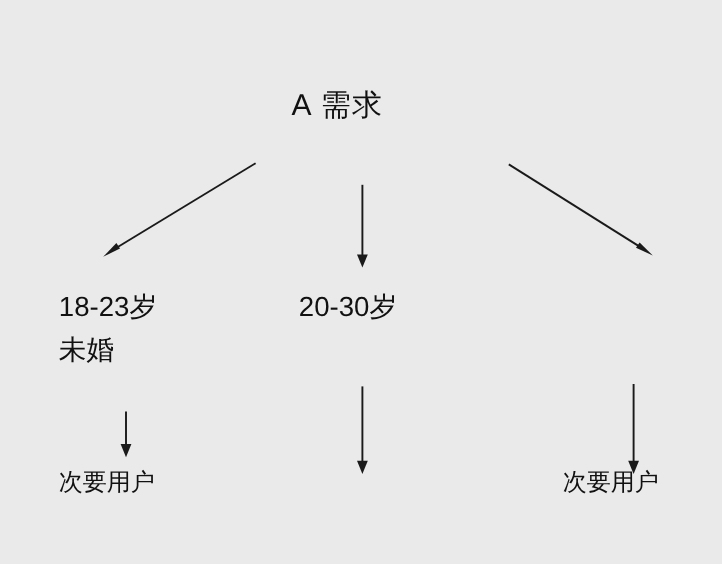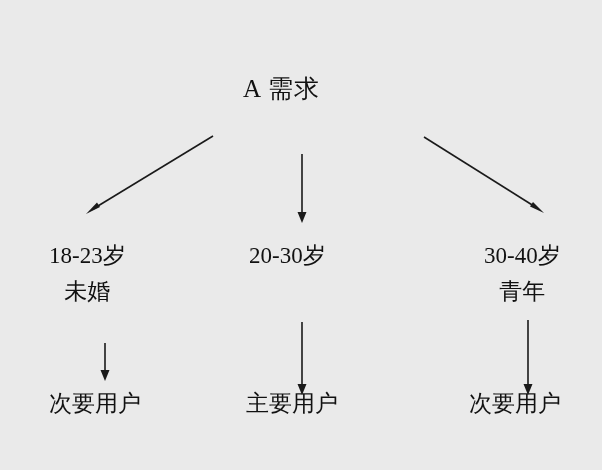--- a/index.html
+++ b/index.html
@@ -15,47 +15,46 @@
   }
   #canvas {
     position: relative;
     width: 602px;
     height: 470px;
     background: #eaeaea;
   }
   .node {
     position: absolute;
     color: #111111;
-    font-family: Liberation Serif, serif;
+    font-family: Liberation Sans, sans-serif;
     white-space: nowrap;
     line-height: 1.0;
   }
   .root-node {
     left: 243px;
     top: 76px;
     font-size: 25px;
     letter-spacing: 1px;
   }
   .mid-node {
     font-size: 23px;
   }
   .mid-node .line1 {
     display: block;
     margin-bottom: 13px;
   }
   .mid-node .line2 {
     display: block;
-    text-align: center;
   }
   .mid-1 { left: 49px;  top: 244px; }
   .mid-2 { left: 249px; top: 244px; }
   .mid-3 { left: 484px; top: 244px; }
 
   .leaf-node {
-    font-size: 23px;
+    font-size: 20px;
   }
   .leaf-1 { left: 49px;  top: 392px; }
   .leaf-2 { left: 246px; top: 392px; }
   .leaf-3 { left: 469px; top: 392px; }
 
   svg.edges {
     position: absolute;
     left: 0;
     top: 0;
     width: 602px;
@@ -114,24 +113,19 @@
 
   <div class="node mid-node mid-1">
     <span class="line1">18-23岁</span>
     <span class="line2">未婚</span>
   </div>
 
   <div class="node mid-node mid-2">
     <span class="line1">20-30岁</span>
   </div>
 
-  <div class="node mid-node mid-3">
-    <span class="line1">30-40岁</span>
-    <span class="line2">青年</span>
-  </div>
 
   <div class="node leaf-node leaf-1">次要用户</div>
 
-  <div class="node leaf-node leaf-2">主要用户</div>
 
   <div class="node leaf-node leaf-3">次要用户</div>
 
 </div>
 
 </body></html>

